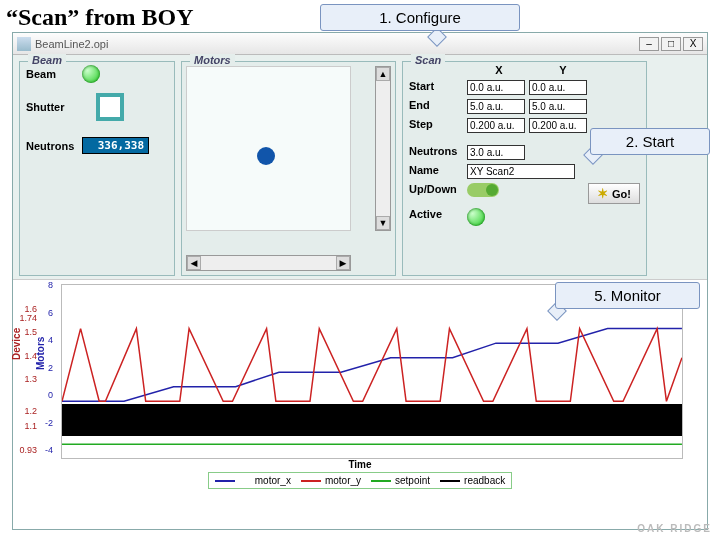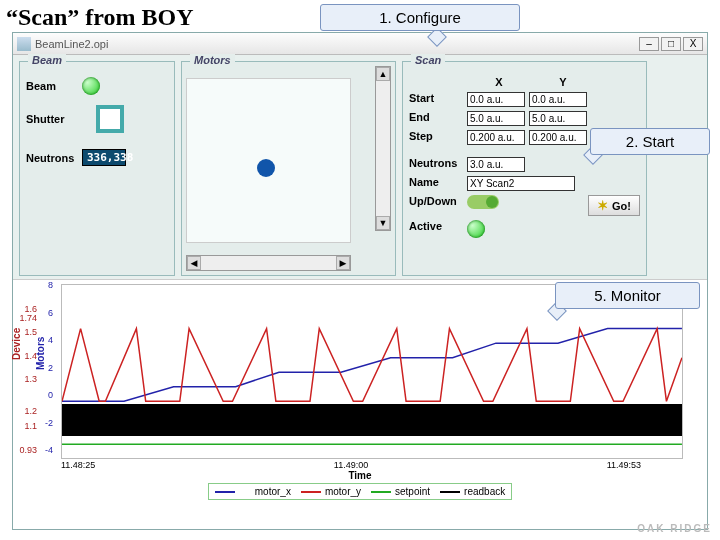--- a/index.html
+++ b/index.html
@@ -13,30 +13,30 @@
 .tail1 { top: 30px; left: 430px; width: 14px; height: 14px; }
 .tail2 { top: 148px; left: 586px; width: 14px; height: 14px; }
 .tail3 { top: 304px; left: 550px; width: 14px; height: 14px; }
 .app-window { position: absolute; top: 32px; left: 12px; width: 696px; height: 498px; border: 1px solid #8aa; background: #e8f0ee; }
 .titlebar { height: 22px; background: linear-gradient(#fdfdfd,#e6e6e6); border-bottom: 1px solid #bbb; display:flex; align-items:center; padding: 0 4px; }
 .titlebar .win-icon { width:14px; height:14px; background: linear-gradient(#cde,#9bc); margin-right:4px; }
 .titlebar .title-text { font-size: 11px; color:#555; flex:1; }
 .titlebar .win-btns { display:flex; gap:2px; }
 .titlebar .win-btn { width:20px; height:14px; border:1px solid #999; background:#f2f2f2; font-size:10px; text-align:center; line-height:12px; }
 .panel-row { display:flex; gap:6px; padding:6px; }
-.panel { background:#e4edeb; border:1px solid #9bb; position:relative; padding-top:12px; }
+.panel { background:#e4edeb; border:1px solid #9bb; position:relative; padding-top:0; }
 .panel .fieldset-label { position:absolute; top:-8px; left:8px; background:#e4edeb; font-size:11px; font-style:italic; color:#446; padding:0 4px; font-weight:bold; }
 .beam-panel { width:156px; height:215px; }
 .motors-panel { width:215px; height:215px; }
 .scan-panel { width:245px; height:215px; }
 .form-row { display:flex; align-items:center; margin:3px 6px; font-size:11px; font-weight:bold; }
 .form-row .lbl { width:56px; }
 .led-green { width:18px; height:18px; border-radius:50%; background: radial-gradient(circle at 30% 30%, #cfc, #2c2); box-shadow: inset 0 0 3px #060; }
 .shutter-box { width:28px; height:28px; border:4px solid #4aa; background:#fff; margin-left:14px; }
-.neutron-val { background:#0c4a6e; color:#fff; border:1px solid #000; padding:1px 4px; font-size:11px; font-family:monospace; width:44px; text-align:right; }
+.neutron-val { background:#0369a1; color:#fff; border:1px solid #000; padding:1px 4px; font-size:11px; font-family:monospace; width:67px; text-align:right; }
 .motors-canvas { width:165px; height:165px; background:#f6fbfa; border:1px solid #ccc; margin:4px; position:relative; }
 .motors-ball { width:18px; height:18px; border-radius:50%; background:#15a; position:absolute; top:80px; left:70px; }
 .motors-scroll-v { width:16px; height:165px; border:1px solid #999; background:#eee; position:absolute; right:4px; top:4px; }
 .motors-scroll-h { height:16px; width:165px; border:1px solid #999; background:#eee; position:absolute; left:4px; bottom:4px; }
 .sb-btn { background:#ddd; border:1px solid #aaa; font-size:9px; text-align:center; line-height:12px; }
 .sb-v-top { position:absolute; top:0; left:0; right:0; height:14px; }
 .sb-v-bot { position:absolute; bottom:0; left:0; right:0; height:14px; }
 .sb-h-l { position:absolute; left:0; top:0; bottom:0; width:14px; }
 .sb-h-r { position:absolute; right:0; top:0; bottom:0; width:14px; }
 .scan-header { display:flex; font-size:11px; font-weight:bold; padding:2px 6px; }
@@ -192,25 +192,20 @@
       </div>
     <div class="chart-plot">
       <div class="blackband"></div>
       <svg id="chartsvg" viewBox="0 0 622 175" preserveAspectRatio="none">
           <path d="M0,116.66666666666667 L62.2,116.66666666666667 L111.96,102.08333333333333 L174.16000000000003,102.08333333333333 L217.7,87.5 L279.90000000000003,87.5 L329.66,72.91666666666666 L391.86,72.91666666666666 L435.4,58.33333333333334 L497.6,58.33333333333334 L547.36,43.75 L609.56,43.75 L622,43.75 " stroke="#22a" fill="none" stroke-width="1.5"></path>
           <path d="M0,116.66666666666667 L18.66,43.75 L37.32,116.66666666666667 L43.540000000000006,116.66666666666667 L74.64,43.75 L83.97,116.66666666666667 L118.18,116.66666666666667 L127.50999999999999,43.75 L161.72,116.66666666666667 L171.05,116.66666666666667 L205.26000000000002,43.75 L214.58999999999997,116.66666666666667 L248.8,116.66666666666667 L258.13,43.75 L292.34,116.66666666666667 L301.67,116.66666666666667 L335.88,43.75 L345.21000000000004,116.66666666666667 L379.42,116.66666666666667 L388.75,43.75 L422.96000000000004,116.66666666666667 L432.28999999999996,116.66666666666667 L466.5,43.75 L475.83,116.66666666666667 L510.03999999999996,116.66666666666667 L519.37,43.75 L553.58,116.66666666666667 L562.91,116.66666666666667 L597.12,43.75 L606.4499999999999,116.66666666666667 L622,72.91666666666666 " stroke="#c22" fill="none" stroke-width="1.5"></path>
           <path d="M0,159.87654320987656 L622,159.87654320987656 " stroke="#2a2" fill="none" stroke-width="1.5"></path>
           <path d="M0,149.07407407407408 L622,149.07407407407408 " stroke="#000" fill="none" stroke-width="1.5"></path>
         </svg>
     </div>
-    <div class="x-ticks" id="xticks">
-        <span>11.48:25</span>
-        <span>11.49:00</span>
-        <span>11.49:53</span>
-      </div>
     <div class="x-label">Time</div>
     <div class="legend" id="legend">
         <span>
           <i class="swatch" style="background: rgb(34, 34, 170);"></i>
           <i style="font-style: normal; margin-left: 16px;">motor_x</i>
         </span>
         <span>
           <i class="swatch" style="background: rgb(204, 34, 34);"></i>
           <i style="font-style: normal;">motor_y</i>
         </span>

